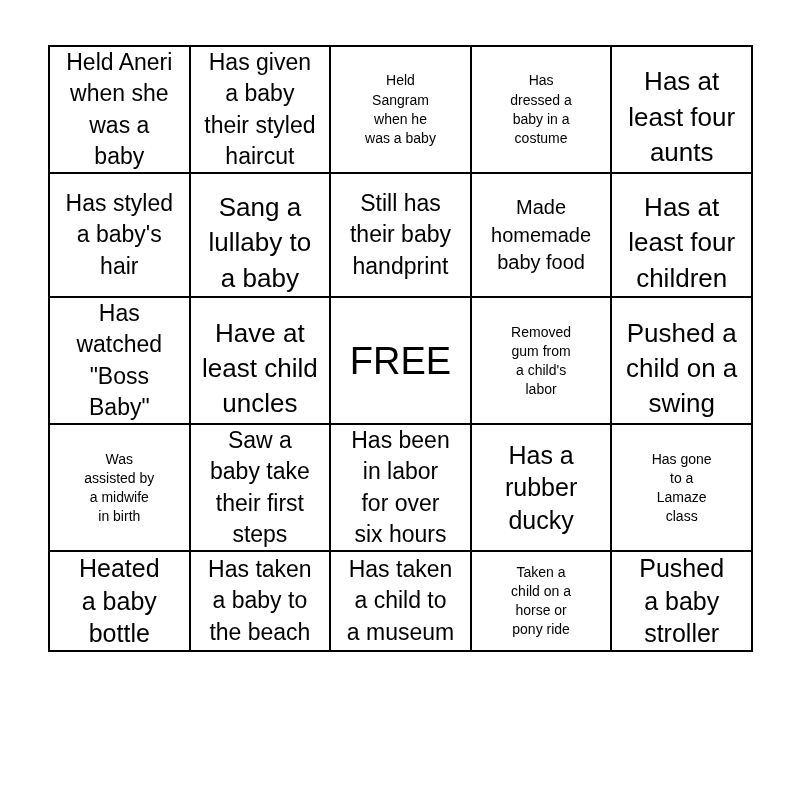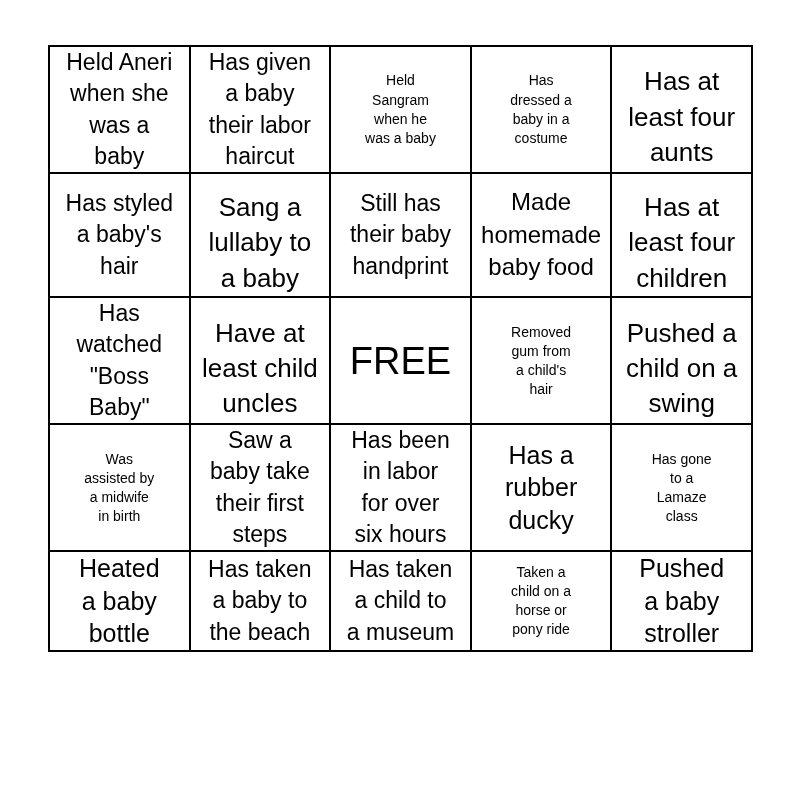--- a/index.html
+++ b/index.html
@@ -30,21 +30,21 @@
     vertical-align: middle;
     padding: 0 2px;
     overflow: hidden;
   }
   .cell-text {
     display: block;
     white-space: pre-line;
     line-height: 1.36;
     color: #000000;
   }
-  .fs20 { font-size: 24px; }
+  .fs20 { font-size: 20px; }
   .fs21 { font-size: 14px; }
   .fs23 { font-size: 23px; }
   .fs26 { font-size: 26px; margin-top: 16px; }
   .fs29 { font-size: 25px; line-height: 1.3; }
   .fs46 { font-size: 38px; line-height: 1; }
 </style>
 </head>
 <body>
 
 <div class="page">
@@ -53,21 +53,21 @@
         <tr>
       <td>
             <span class="cell-text fs23">Held Aneri
 when she
 was a
 baby</span>
           </td>
       <td>
             <span class="cell-text fs23">Has given
 a baby
-their labor
+their styled
 haircut</span>
           </td>
       <td>
             <span class="cell-text fs21">Held
 Sangram
 when he
 was a baby</span>
           </td>
       <td>
             <span class="cell-text fs21">Has
@@ -120,21 +120,21 @@
 least child
 uncles</span>
           </td>
       <td>
             <span class="cell-text fs46">FREE</span>
           </td>
       <td>
             <span class="cell-text fs21">Removed
 gum from
 a child's
-hair</span>
+labor</span>
           </td>
       <td>
             <span class="cell-text fs26">Pushed a
 child on a
 swing</span>
           </td>
     </tr>
     <tr>
       <td>
             <span class="cell-text fs21">Was

